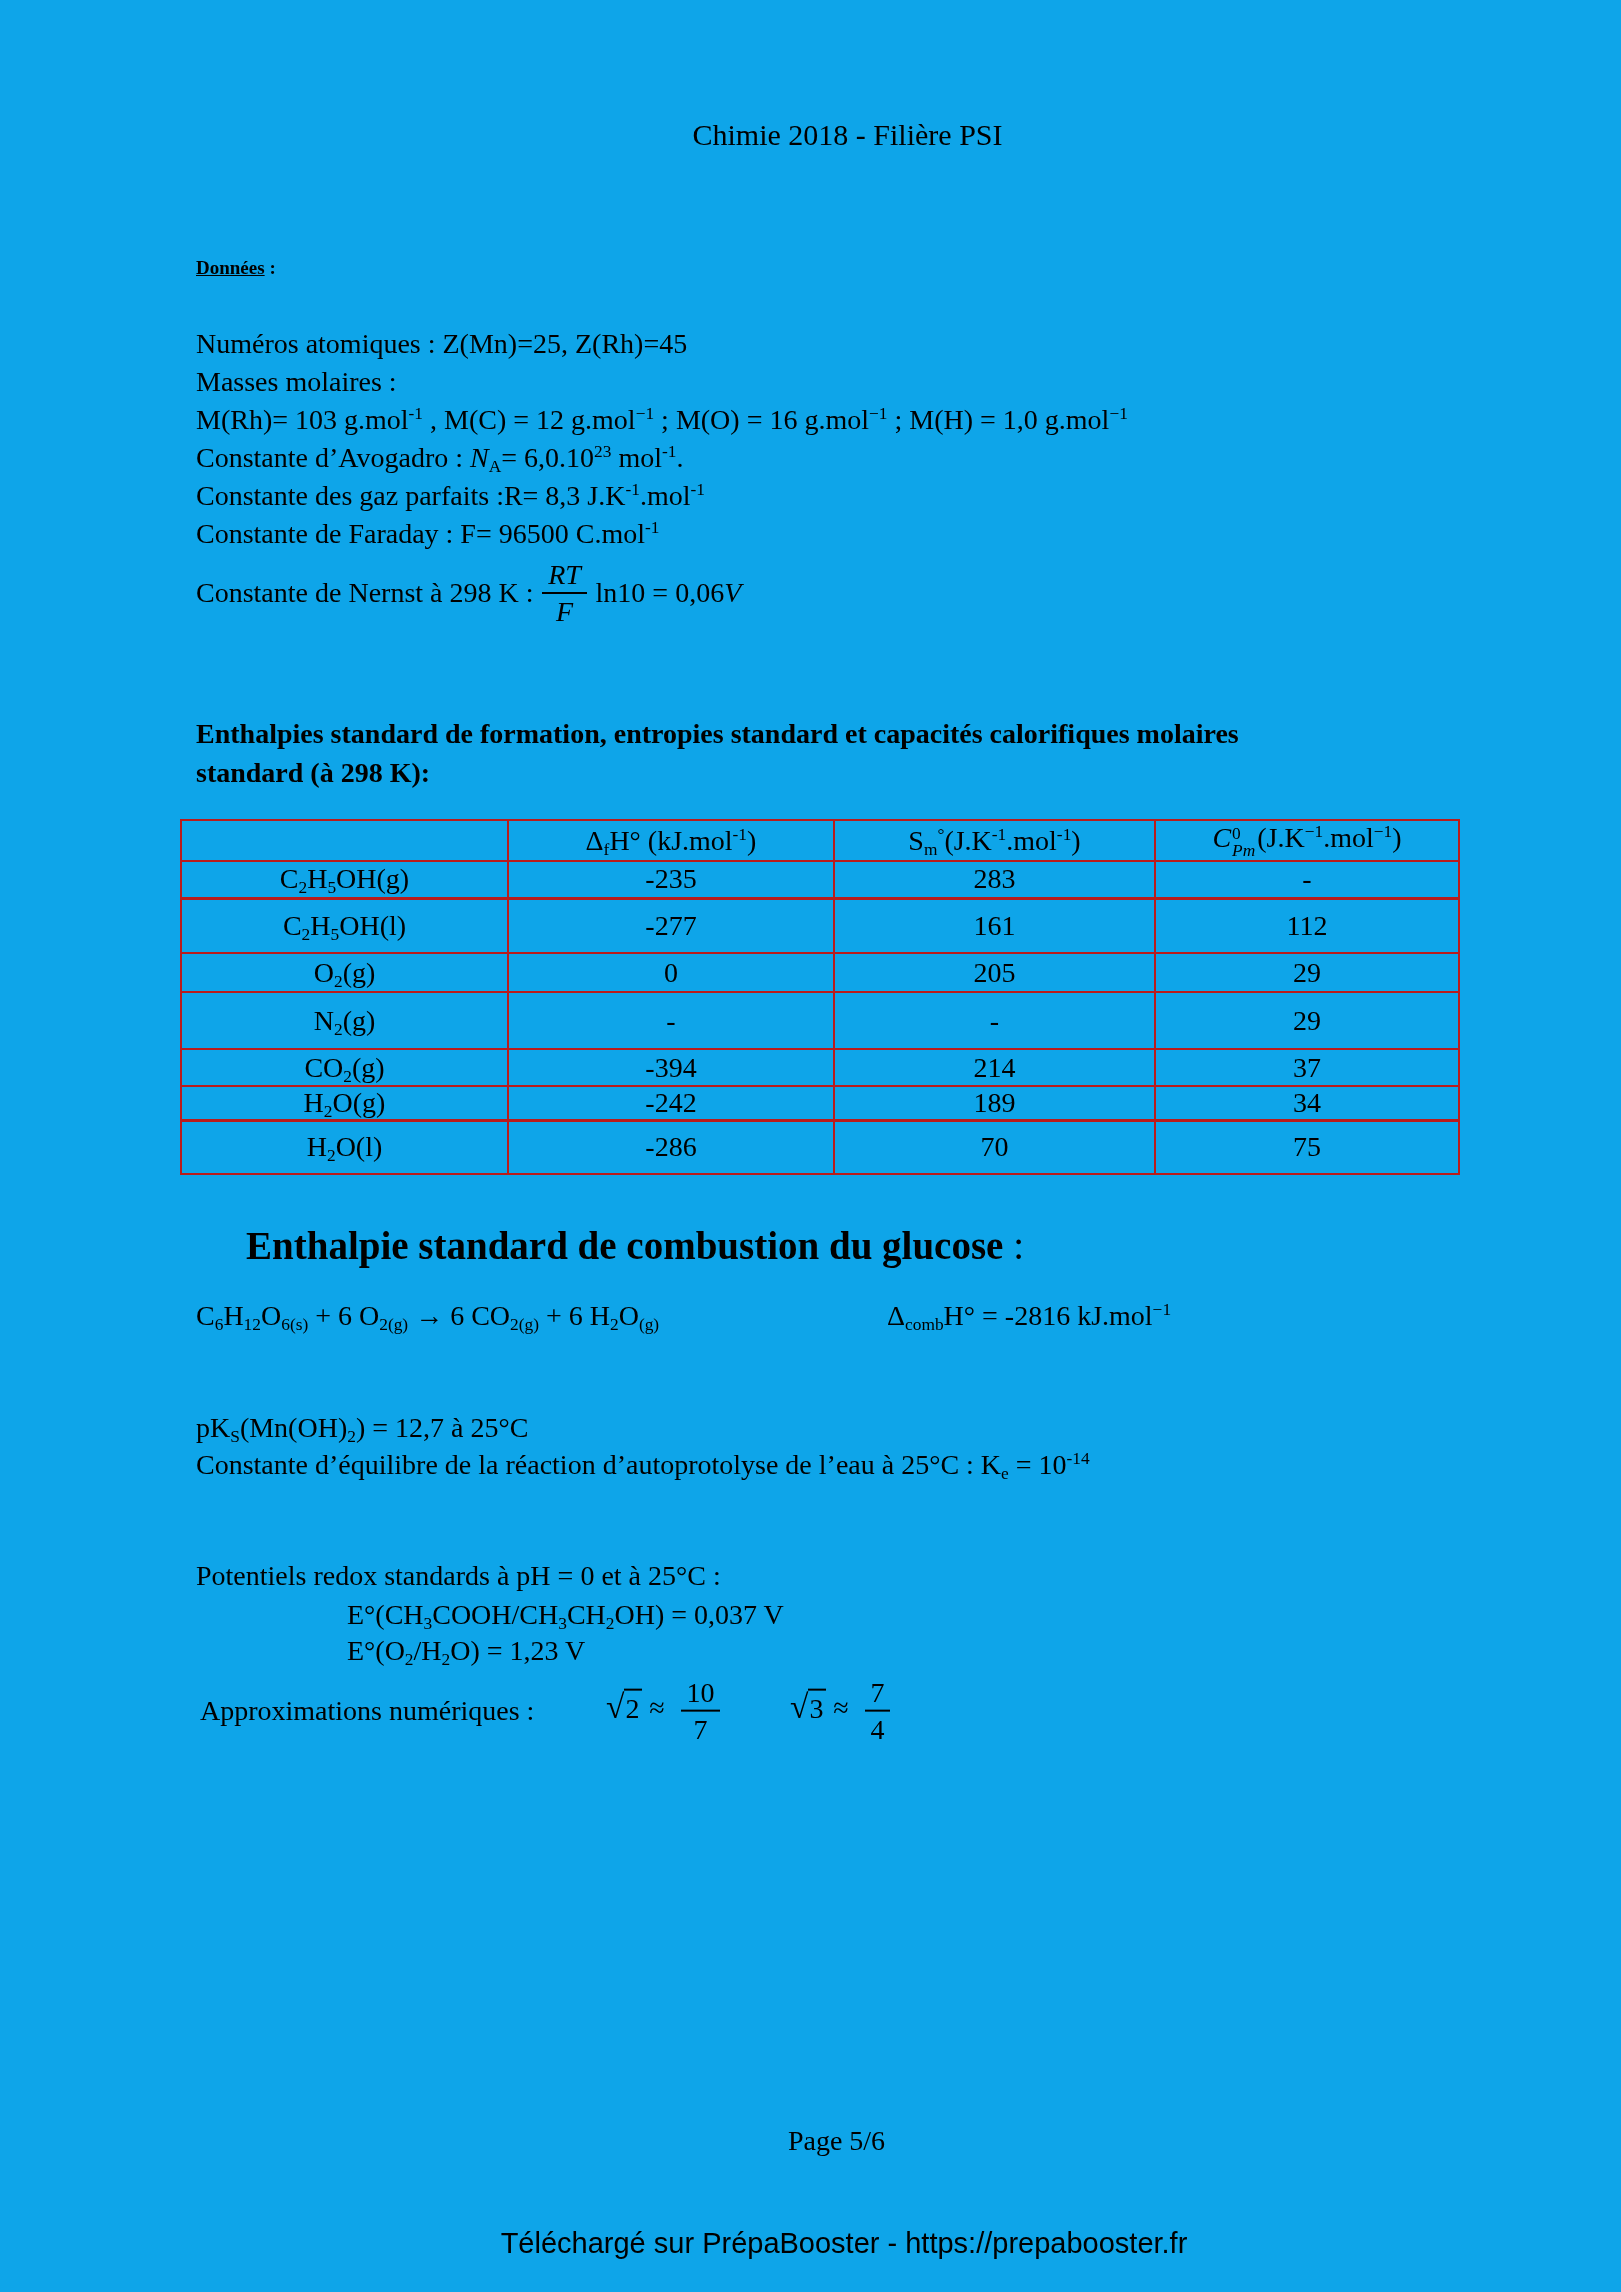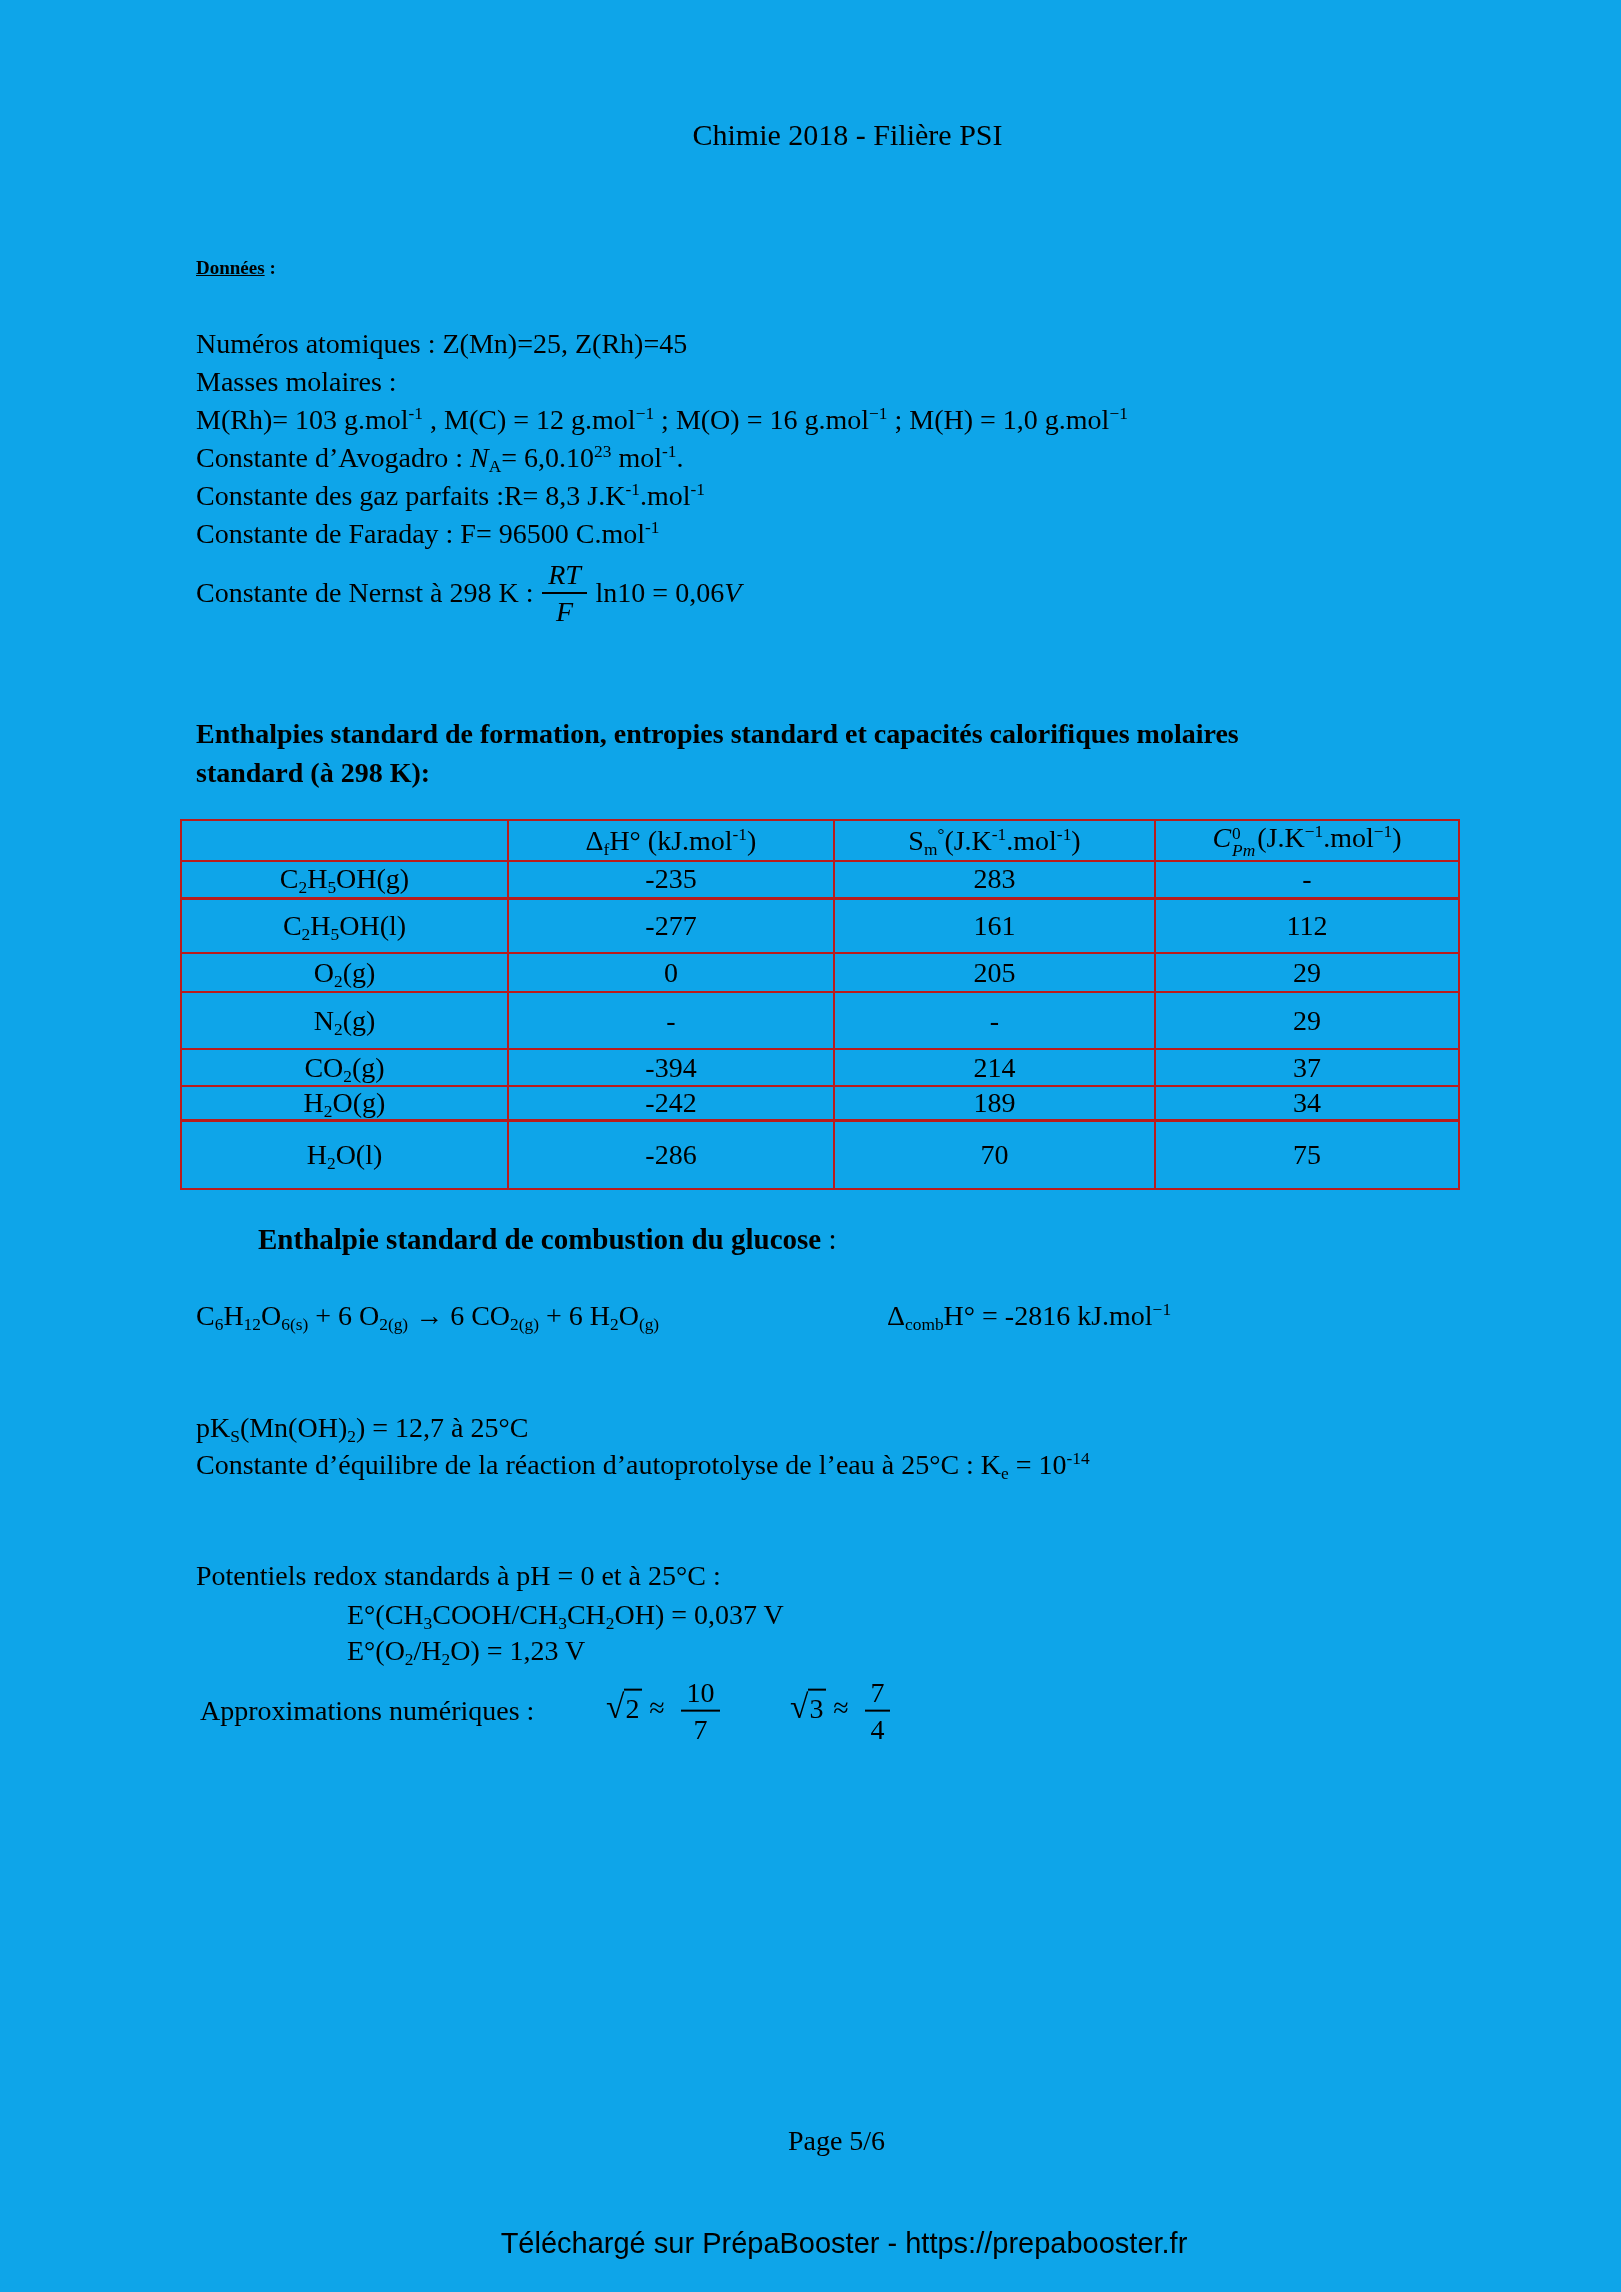--- a/index.html
+++ b/index.html
@@ -124,30 +124,30 @@
       <td>-394</td>
       <td>214</td>
       <td>37</td>
     </tr>
     <tr style="height:32px" class="thick">
       <td>H<sub>2</sub>O(g)</td>
       <td>-242</td>
       <td>189</td>
       <td>34</td>
     </tr>
-    <tr style="height:68px">
+    <tr style="height:53px">
       <td>H<sub>2</sub>O(l)</td>
       <td>-286</td>
       <td>70</td>
       <td>75</td>
     </tr>
   </tbody>
     </table>
 
-  <div class="abs nowrap" style="left:258px;top:1223px;font-size:29px;">
+  <div class="abs nowrap" style="left:246px;top:1223px;font-size:39px;">
     <span class="b">Enthalpie standard de combustion du glucose</span><span> :</span>
   </div>
 
   <div class="abs nowrap" style="left:196px;top:1300px;">C<sub>6</sub>H<sub>12</sub>O<sub>6(s)</sub> + 6 O<sub>2(g)</sub> → 6 CO<sub>2(g)</sub> + 6 H<sub>2</sub>O<sub>(g)</sub></div>
   <div class="abs nowrap" style="left:887px;top:1300px;">Δ<sub>comb</sub>H° = -2816 kJ.mol<sup>−1</sup></div>
 
   <div class="abs" style="left:196px;top:1409px;">
     <div class="line" style="line-height:37px">pK<sub>S</sub>(Mn(OH)<sub>2</sub>) = 12,7 à 25°C</div>
     <div class="line" style="line-height:37px">Constante d’équilibre de la réaction d’autoprotolyse de l’eau à 25°C : K<sub>e</sub> = 10<sup>-14</sup></div>
   </div>

